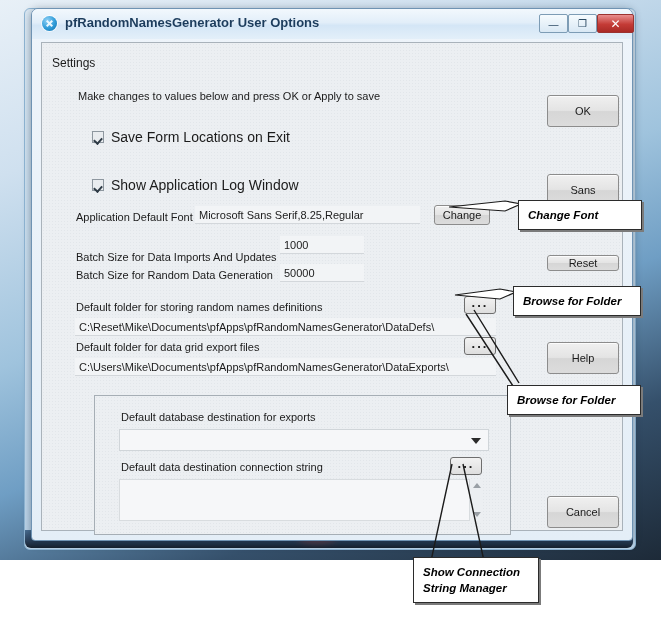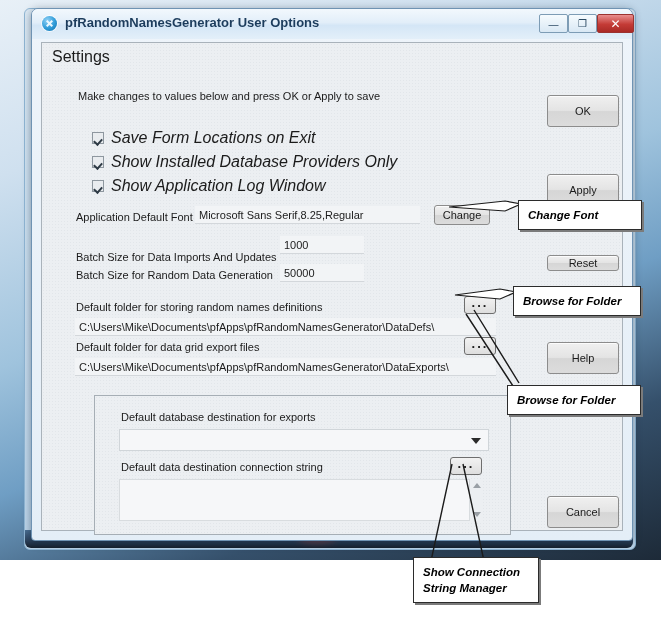--- a/index.html
+++ b/index.html
@@ -40,35 +40,35 @@
   #btn-close{left:565px;width:35px;background:linear-gradient(180deg,#e98f8f,#c43b36 55%,#a92a26);border-color:#9b3330;}
   .wbtn span{position:absolute;left:0;right:0;top:0;bottom:0;display:flex;align-items:center;
              justify-content:center;font-size:10px;color:#2c4a63;line-height:1;}
   #btn-close span{color:#fff;font-size:12px;font-weight:bold;}
   #btn-min span{align-items:flex-end;padding-bottom:2px;}
 
   
   #settings-panel{position:absolute;left:9px;top:33px;width:580px;height:487px;
     background:#eceff2;border:1px solid #a9b2ba;
     background-image:radial-gradient(#e2e6ea 40%,transparent 41%);background-size:3px 3px;}
-  #settings-label{position:absolute;left:10px;top:5px;font-size:16px;color:#1b1b1b;}
+  #settings-label{position:absolute;left:10px;top:13px;font-size:12px;color:#1b1b1b;}
 
   .lbl{position:absolute;font-size:11px;color:#1b1b1b;white-space:nowrap;}
   .field{position:absolute;background:#f4f6f8;border:1px solid #cfd4d8;
          font-size:11px;color:#1b1b1b;padding:2px 4px;box-sizing:border-box;
          display:flex;align-items:center;overflow:hidden;white-space:nowrap;}
   .flat{border:none;border-bottom:1px solid #d3d7db;background:#f2f4f6;}
 
   
   .cbrow{position:absolute;display:flex;align-items:center;}
   .cbox{width:12px;height:12px;background:#e9ecef;border:1px solid #8e979f;
         position:relative;box-sizing:border-box;margin-right:7px;flex:none;}
   .cbox::after{content:"";position:absolute;left:2px;top:4px;width:4px;height:6px;
         border:solid #2f3b46;border-width:0 2px 2px 0;transform:rotate(42deg);}
-  .cblabel{font-size:16px;white-space:nowrap;font-style:italic;}
+  .cblabel{font-size:14px;white-space:nowrap;}
 
   
   .btn{position:absolute;background:linear-gradient(180deg,#f0f0f0 0%,#e4e4e4 48%,#d6d6d6 52%,#dcdcdc 100%);
        border:1px solid #8c8c8c;border-radius:3px;display:flex;align-items:center;
        justify-content:center;font-size:11px;color:#1b1b1b;box-sizing:border-box;
        box-shadow:inset 0 1px 0 #ffffffcc;}
   .dotsbtn{position:absolute;background:linear-gradient(180deg,#f2f2f2,#dedede);
        border:1px solid #6e6e6e;border-radius:3px;display:flex;align-items:center;
        justify-content:center;box-sizing:border-box;letter-spacing:2px;
        font-size:13px;font-weight:bold;color:#1b1b1b;line-height:6px;padding-bottom:5px;}
@@ -127,42 +127,38 @@
 
   <div id="settings-panel">
     <div id="settings-label">Settings</div>
 
     <div class="lbl" style="left:36px;top:47px;">Make changes to values below and press OK or Apply to save</div>
 
     <div class="cbrow" style="left:50px;top:86px;">
       <span class="cbox"></span>
       <span class="cblabel">Save Form Locations on Exit</span>
     </div>
-    <div class="cbrow" style="left:50px;top:110px;">
-      <span class="cbox"></span>
-      <span class="cblabel">Show Installed Database Providers Only</span>
-    </div>
     <div class="cbrow" style="left:50px;top:134px;">
       <span class="cbox"></span>
       <span class="cblabel">Show Application Log Window</span>
     </div>
 
     <div class="lbl" style="left:34px;top:168px;">Application Default Font</div>
     <div class="field flat" style="left:153px;top:163px;width:225px;height:18px;">Microsoft Sans Serif,8.25,Regular</div>
     <div class="btn" style="left:392px;top:162px;width:56px;height:20px;">Change</div>
 
     <div class="lbl" style="left:34px;top:198px;margin-top:10px;">Batch Size for Data Imports And Updates</div>
     <div class="field flat" style="left:238px;top:193px;width:84px;height:18px;">1000</div>
 
     <div class="lbl" style="left:34px;top:226px;">Batch Size for Random Data Generation</div>
     <div class="field flat" style="left:238px;top:221px;width:84px;height:18px;">50000</div>
 
     <div class="lbl" style="left:34px;top:258px;">Default folder for storing random names definitions</div>
     <div class="dotsbtn" style="left:422px;top:253px;width:32px;height:18px;">...</div>
-    <div class="field flat" style="left:33px;top:275px;width:421px;height:18px;">C:\Users\Mike\Documents\pfApps\pfRandomNamesGenerator\DataDefs\</div>
+    <div class="field flat" style="left:33px;top:275px;width:421px;height:18px;">C:\Reset\Mike\Documents\pfApps\pfRandomNamesGenerator\DataDefs\</div>
 
     <div class="lbl" style="left:34px;top:298px;">Default folder for data grid export files</div>
     <div class="dotsbtn" style="left:422px;top:294px;width:32px;height:18px;">...</div>
     <div class="field flat" style="left:33px;top:315px;width:421px;height:18px;">C:\Users\Mike\Documents\pfApps\pfRandomNamesGenerator\DataExports\</div>
 
     <div id="inner-group" style="left:52px;top:352px;width:415px;height:138px;">
       <div class="lbl" style="left:26px;top:15px;">Default database destination for exports</div>
       <div class="combo" style="left:24px;top:33px;width:370px;height:22px;">
         <span style="position:absolute;left:5px;top:4px;font-size:11px;"></span>
         <span class="arrow"></span>
@@ -174,21 +170,21 @@
       <div id="conn-textarea" style="left:24px;top:83px;width:351px;height:42px;">
         <span style="position:absolute;left:5px;top:3px;font-size:11px;"></span>
       </div>
       <div id="conn-scroll" style="left:375px;top:83px;height:42px;">
         <span class="sarrow sup"></span>
         <span class="sarrow sdn"></span>
       </div>
     </div>
 
     <div class="btn" style="left:505px;top:52px;width:72px;height:32px;">OK</div>
-    <div class="btn" style="left:505px;top:131px;width:72px;height:32px;">Apply</div>
+    <div class="btn" style="left:505px;top:131px;width:72px;height:32px;">Sans</div>
     <div class="btn" style="left:505px;top:212px;width:72px;height:16px;">Reset</div>
     <div class="btn" style="left:505px;top:299px;width:72px;height:32px;">Help</div>
     <div class="btn" style="left:505px;top:453px;width:72px;height:32px;">Cancel</div>
   </div>
 </div>
 
 <svg id="svg-leaders">
 
   <path d="M449,207 L505,201 L521,204 L505,211 Z" fill="#ffffff" stroke="#1b1b1b" stroke-width="1.2"></path>
 

